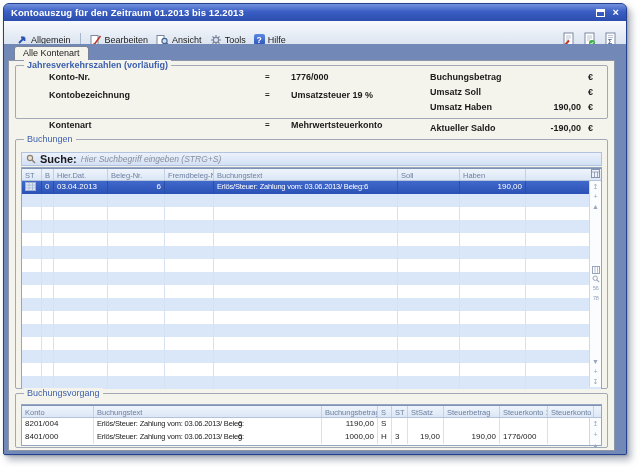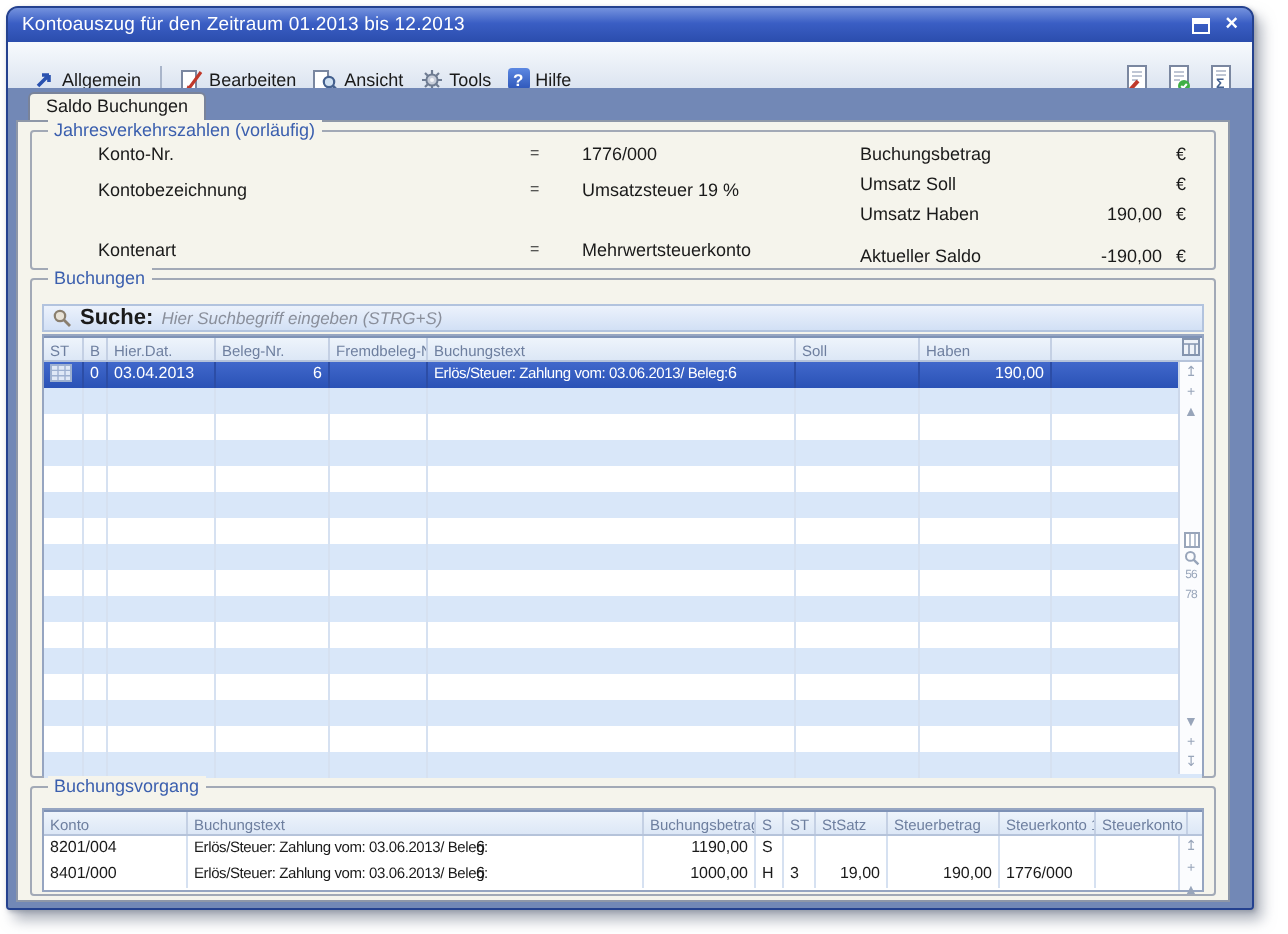--- a/index.html
+++ b/index.html
@@ -4,41 +4,41 @@
 <style>
   * { box-sizing: border-box; margin: 0; padding: 0; }
   html,body { width:644px; height:467px; background:#fff; font-family:"Liberation Sans",sans-serif; font-size:9px; color:#1a1a1a; overflow:hidden; position:relative; }
 
   .window { position:absolute; left:3px; top:3px; width:624px; height:452px; background:#7288b6;
             border:1px solid #24418f; border-radius:6px 6px 2px 2px; overflow:hidden;
             box-shadow:4px 5px 7px rgba(110,118,136,.55), 1px 1px 2px rgba(110,118,136,.45); }
 
   
   .titlebar { height:17px; background:linear-gradient(#7492de,#3a5ec4 45%,#2b4dad); display:flex; align-items:center; padding:0 7px; }
-  .titlebar .title { flex:1; color:#fff; font-weight:normal; font-size:9.5px; letter-spacing:.1px; }
+  .titlebar .title { flex:1; color:#fff; font-weight:bold; font-size:9.5px; letter-spacing:.1px; }
   .winbtns { display:flex; align-items:center; gap:8px; }
   .restore-btn { width:9px; height:8px; border:1px solid #fff; border-top:3px solid #fff; background:transparent; }
   .close-btn { color:#fff; font-weight:bold; font-size:11px; line-height:9px; }
 
   
   .menubar { height:38px; background:linear-gradient(#f7fafd,#dde5f1 60%,#ccd7e9); border-bottom:1px solid #93a3c2; display:flex; align-items:center; padding:0 9px; }
   .menu-item { display:flex; align-items:center; gap:3px; padding:2px 4px; }
   .menu-item u { text-decoration:underline; }
   .menu-sep { width:1px; height:13px; background:#a9b5ca; margin:0 5px; }
   .menubar-right { margin-left:auto; display:flex; gap:8px; align-items:center; }
   .help-badge { width:11px; height:11px; border-radius:2px; background:linear-gradient(#5c88e2,#2c55b8); color:#fff; font-weight:bold; font-size:8.5px; display:flex; align-items:center; justify-content:center; }
 
   
   .bodyarea { position:absolute; top:40px; left:0; right:0; bottom:0; background:#7288b6; }
   .tab { position:absolute; left:10px; top:2px; z-index:2; background:#f5f4ec; border:1px solid #79839a; border-bottom:none; border-radius:3px 3px 0 0; padding:1px 8px 2px; }
   .panel { position:absolute; left:4px; top:16px; width:607px; bottom:3px; background:#f5f4ec; border:1px solid #8e97a8; }
 
   .groupbox { position:absolute; left:6px; width:593px; border:1px solid #a2a9b6; border-radius:2px; }
   .grouplabel { position:absolute; top:-6px; left:8px; background:#f5f4ec; padding:0 3px; color:#3b5fae; }
-  .g1 { top:4px; height:70px; }
+  .g1 { top:4px; height:54px;font-weight:bold; }
   .g2 { top:78px; height:250px; }
   .g3 { top:332px; height:55px; }
 
   
   .fl-label { position:absolute; left:33px; }
   .fl-eq    { position:absolute; left:249px; font-size:8px; color:#222; }
   .fl-value { position:absolute; left:275px; }
   .fr-label { position:absolute; left:414px; }
   .fr-value { position:absolute; left:470px; width:95px; text-align:right; }
   .fr-unit  { position:absolute; left:572px; }
@@ -141,21 +141,21 @@
         </svg>
       <svg width="13" height="15">
           <rect x="2" y="1" width="9" height="12" fill="#fff" stroke="#7a87a0"></rect>
           <path d="M4 3.5h5 M4 5.5h5" stroke="#aab4c6" stroke-width="0.8"></path>
           <text x="4" y="12" font-size="7" fill="#45618f" font-weight="bold">Σ</text>
         </svg>
     </div>
   </div>
 
   <div class="bodyarea">
-    <div class="tab">Saldo Buchungen</div>
+    <div class="tab">Alle Kontenart</div>
 
     <div class="panel">
 
       <div class="groupbox g1">
         <span class="grouplabel">Jahresverkehrszahlen (vorläufig)</span>
 
         <span class="fl-label" style="top:6px">Konto-Nr.</span>
         <span class="fl-eq" style="top:6px">=</span>
         <span class="fl-value" style="top:6px">1776/000</span>
 

